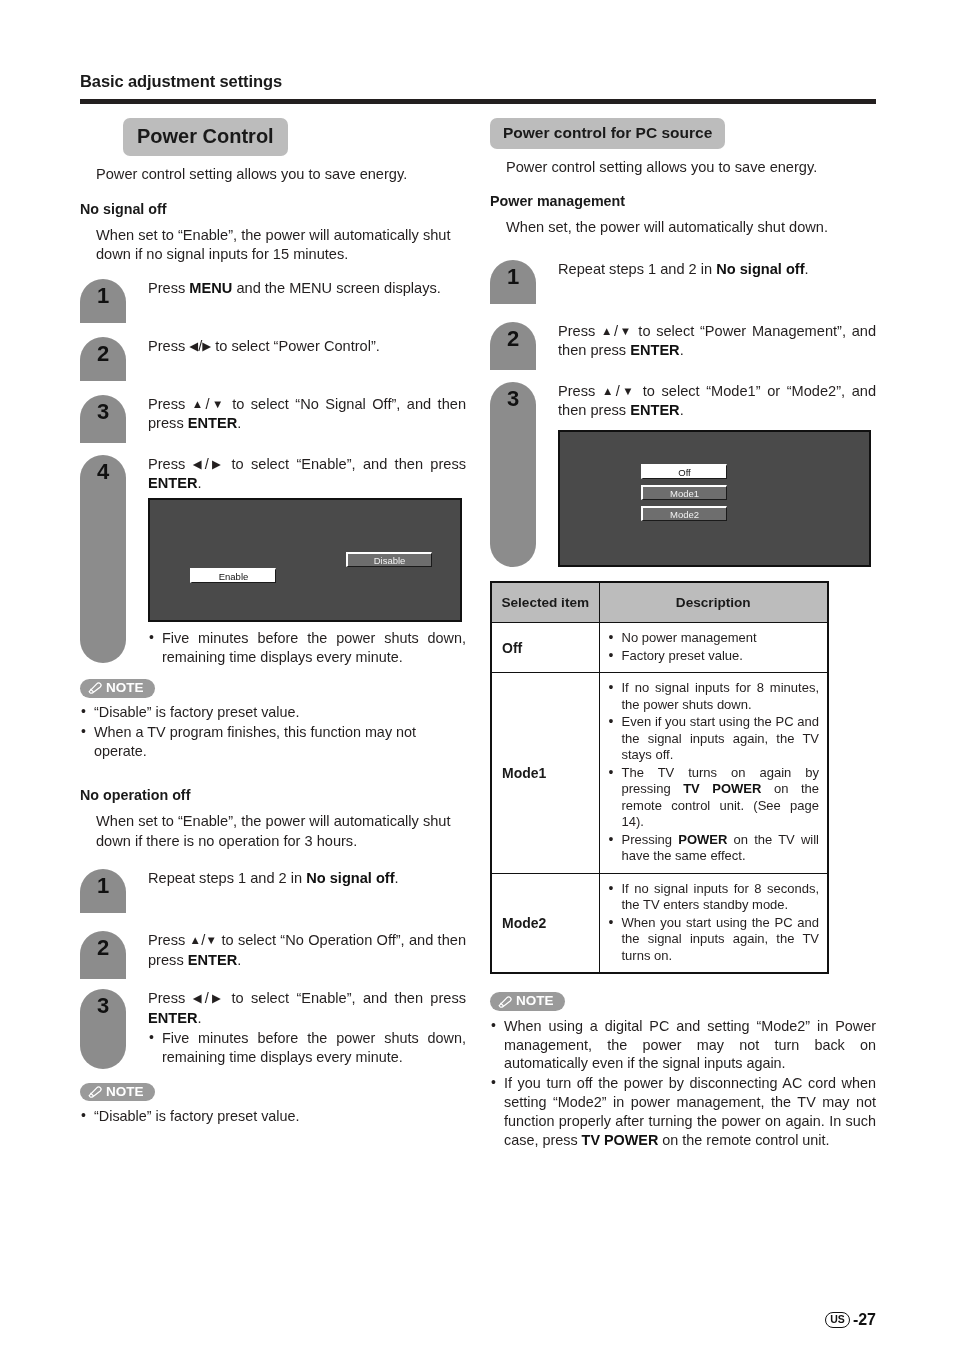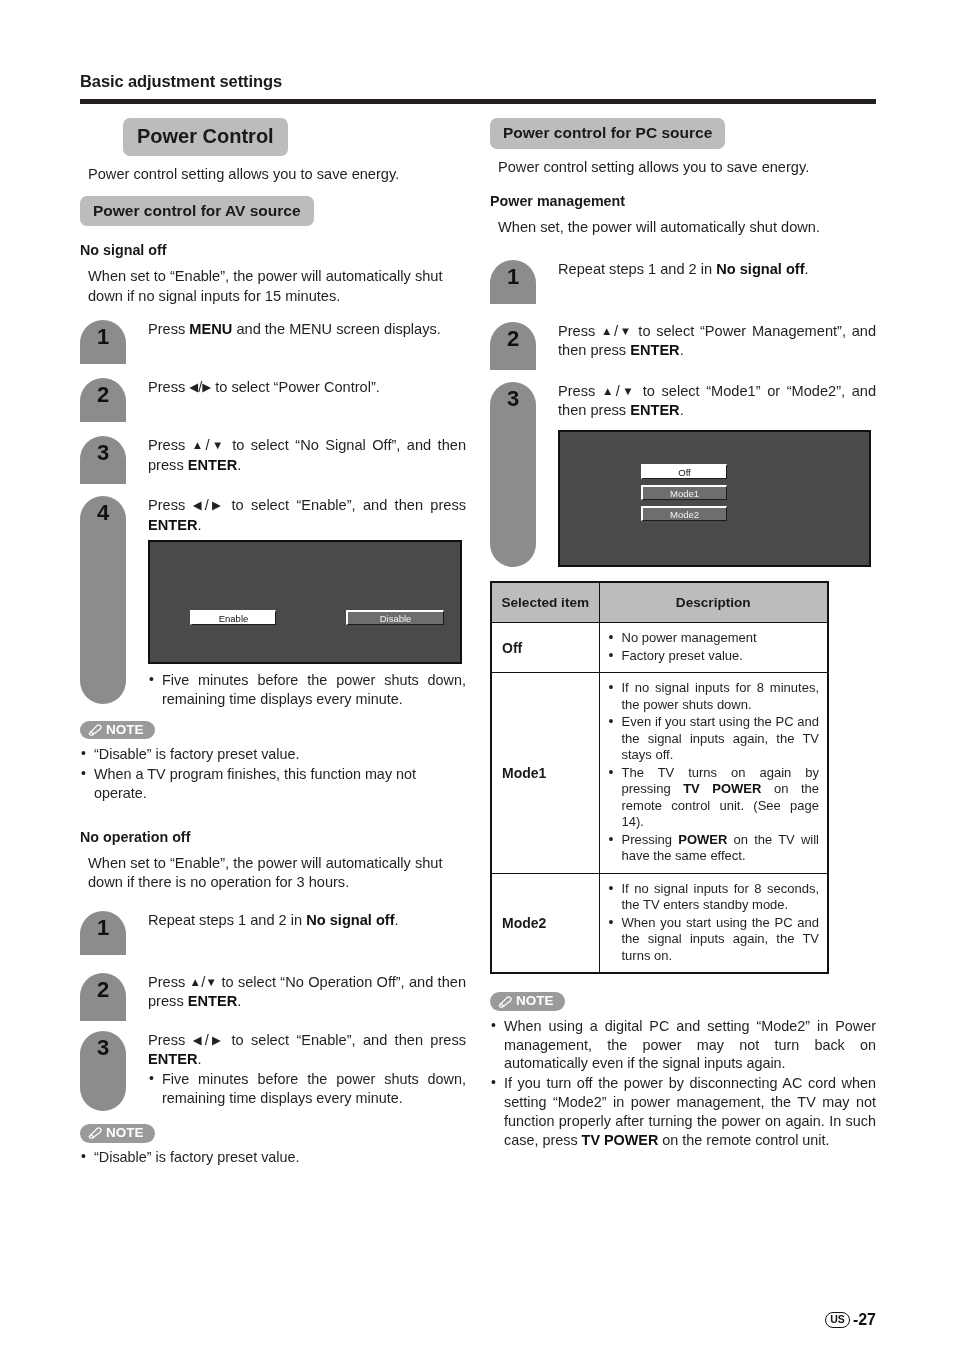--- a/index.html
+++ b/index.html
@@ -33,21 +33,21 @@
     display:inline-block;
     background:#bcbcbc; color:#1a1a1a;
     border-radius:7px;
     font-weight:bold;
     line-height:1;
   }
   .banner-lg{ font-size:20px; padding:8px 14px 10px 14px;margin-left:43px; }
   .banner-md{ font-size:15.5px; padding:7px 13px 8px 13px; }
 
   .para{
-    font-size:14.6px; line-height:1.34; margin:9px 0 0 8px; color:#231f1f;
+    font-size:14.6px; line-height:1.34; margin:9px 0 0 16px; color:#231f1f;
   }
   .sub{
     font-size:14.3px; font-weight:bold; margin:16px 0 0 0; color:#1a1a1a;
   }
 
   
   .step{ position:relative; margin-top:14px; min-height:44px; }
   .badge{
     position:absolute; left:0; top:0;
     width:46px;
@@ -159,23 +159,20 @@
 
   <div class="hdr-title">Basic adjustment settings</div>
   <div class="hdr-rule"></div>
 
   <div class="col-left">
 
     <div class="banner banner-lg">Power Control</div>
 
     <p class="para">Power control setting allows you to save energy.</p>
 
-    <div style="margin-top:11px;">
-      <span class="banner banner-md">Power control for AV source</span>
-    </div>
 
     
     <div class="sub">No signal off</div>
     <p class="para">When set to “Enable”, the power will automatically shut down if no signal inputs for 15 minutes.</p>
 
     <div class="step">
       <div class="badge" style="height:44px;">1</div>
       <div class="step-body">
         <div class="step-text">Press <b>MENU</b> and the MENU screen displays.</div>
       </div>
@@ -195,21 +192,21 @@
       </div>
     </div>
 
     <div class="step" style="margin-top:16px;">
       <div class="badge rounded-both" style="height:208px;">4</div>
       <div class="step-body">
         <div class="step-text j">Press <span class="ar">◀</span>/<span class="ar">▶</span> to select “Enable”, and then press <b>ENTER</b>.</div>
 
         <div class="screen" style="width:314px;height:124px;margin-top:5px;">
           <div class="scr-btn sel" style="left:40px;top:68px;width:86px;">Enable</div>
-          <div class="scr-btn un" style="left:196px;top:68px;width:98px;">Disable</div>
+          <div class="scr-btn un" style="left:196px;top:52px;width:86px;">Disable</div>
         </div>
 
         <ul class="blist j" style="margin-top:7px;">
           <li>Five minutes before the power shuts down, remaining time displays every minute.</li>
         </ul>
       </div>
     </div>
 
     <div style="margin-top:2px;">
       <span class="note-badge">

